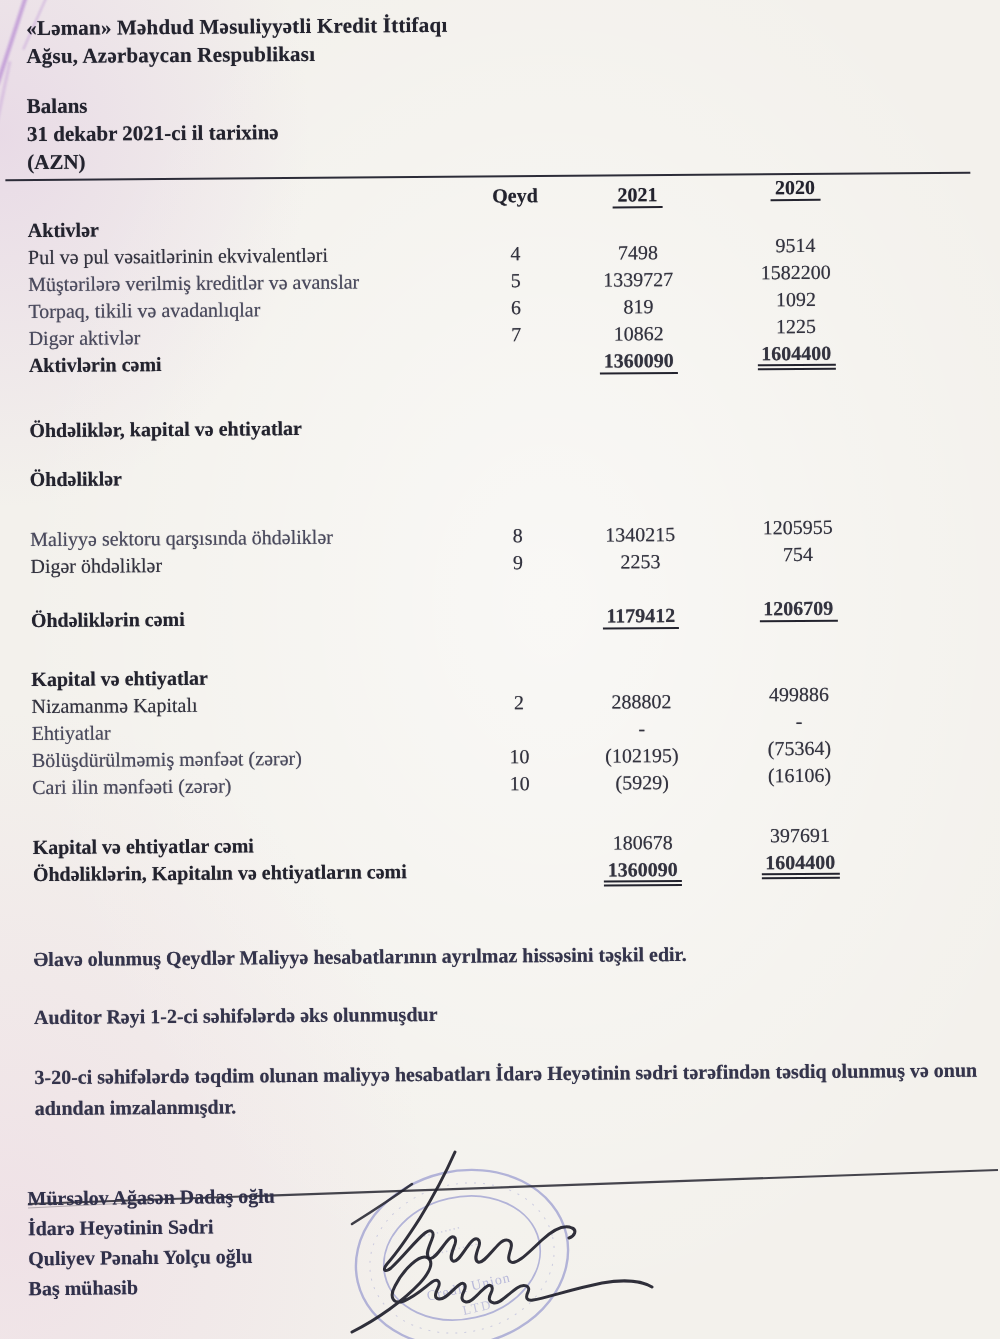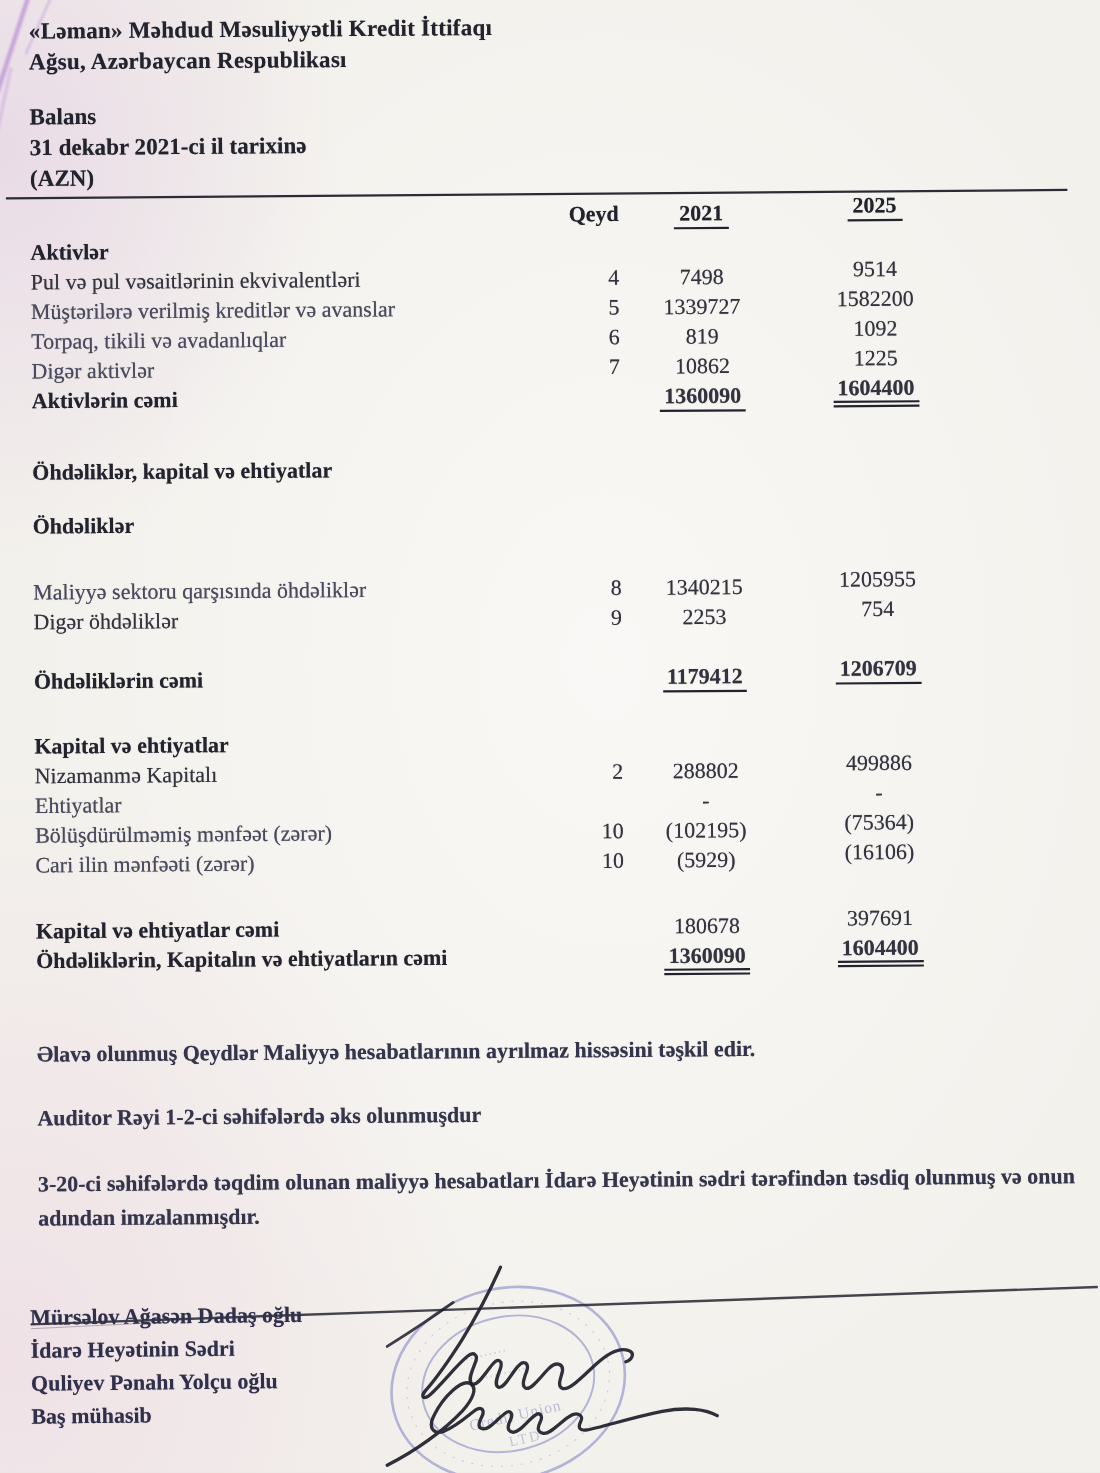--- a/index.html
+++ b/index.html
@@ -26,21 +26,21 @@
     transform:rotate(-0.45deg); transform-origin:40px 260px;
     text-shadow:0 0 0.7px rgba(35,35,48,0.55);
   }
   .org-line { font-size:21px; line-height:28px; font-weight:bold; letter-spacing:.2px; }
   .doc-title { margin-top:22px; font-size:21px; line-height:28px; font-weight:bold; }
   .doc-line  { font-size:21px; line-height:28px; font-weight:bold; }
   .rule { width:965px; margin-left:-22px; border:none; border-top:2.5px solid #2c2c38; margin-top:3px; margin-bottom:0; }
 
   .trow { display:flex; align-items:baseline; font-size:20px; line-height:27px; color:#33333f; }
   .c-label { width:440px; }
-  .c-note  { width:95px;  text-align:right; }
+  .c-note  { width:95px;  text-align:center; }
   .c-2021  { width:150px; text-align:center; }
   .c-2020  { width:165px; text-align:center; transform:translateY(-6px); }
   .bold { font-weight:bold; color:#23232e; }
   .soft { color:#4a4a5e; }
   .header-row { margin-top:5px; height:31px; font-weight:bold; color:#23232e; }
   .hu { border-bottom:2.5px solid #23232e; padding:0 5px 1px; }
   .u1 { border-bottom:2.5px solid #23232e; padding:0 4px 1px; font-weight:bold; }
   .u2 { border-bottom:6px double #23232e; padding:0 4px 0;  font-weight:bold; }
 
   .mt-sec1 { margin-top:38px; }
@@ -79,21 +79,21 @@
     <div class="doc-title">Balans</div>
     <div class="doc-line">31 dekabr 2021-ci il tarixinə</div>
     <div class="doc-line">(AZN)</div>
 
     <hr class="rule">
 
     <div class="trow header-row">
       <span class="c-label"></span>
       <span class="c-note"><span>Qeyd</span></span>
       <span class="c-2021"><span class="hu">2021</span></span>
-      <span class="c-2020"><span class="hu">2025</span></span>
+      <span class="c-2020"><span class="hu">2020</span></span>
     </div>
 
     <div class="trow">
       <span class="c-label bold">Aktivlər</span>
     </div>
     <div class="trow">
       <span class="c-label">Pul və pul vəsaitlərinin ekvivalentləri</span>
       <span class="c-note">4</span>
       <span class="c-2021"><span>7498</span></span>
       <span class="c-2020"><span>9514</span></span>

